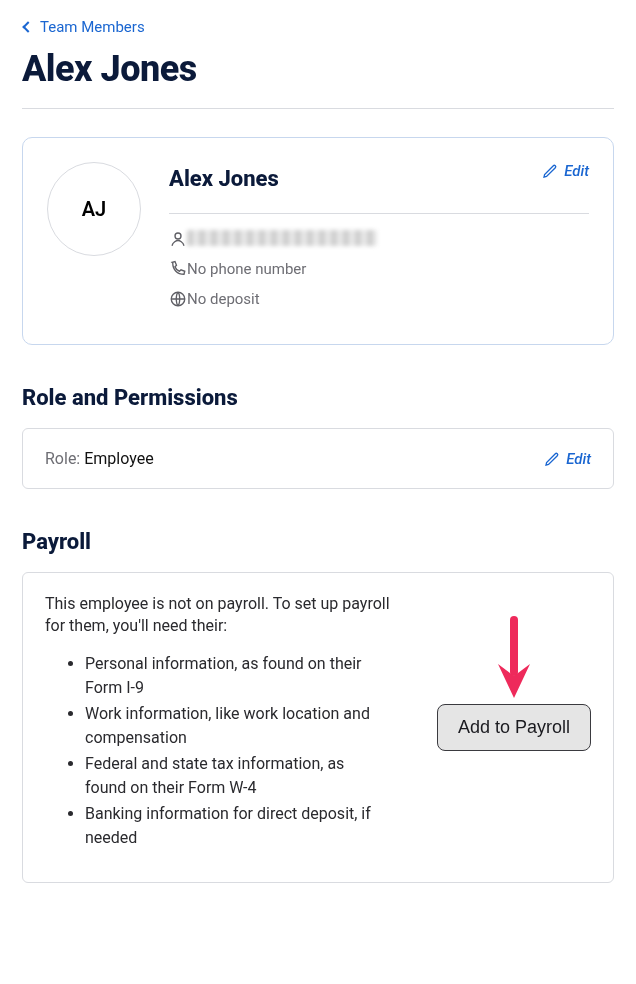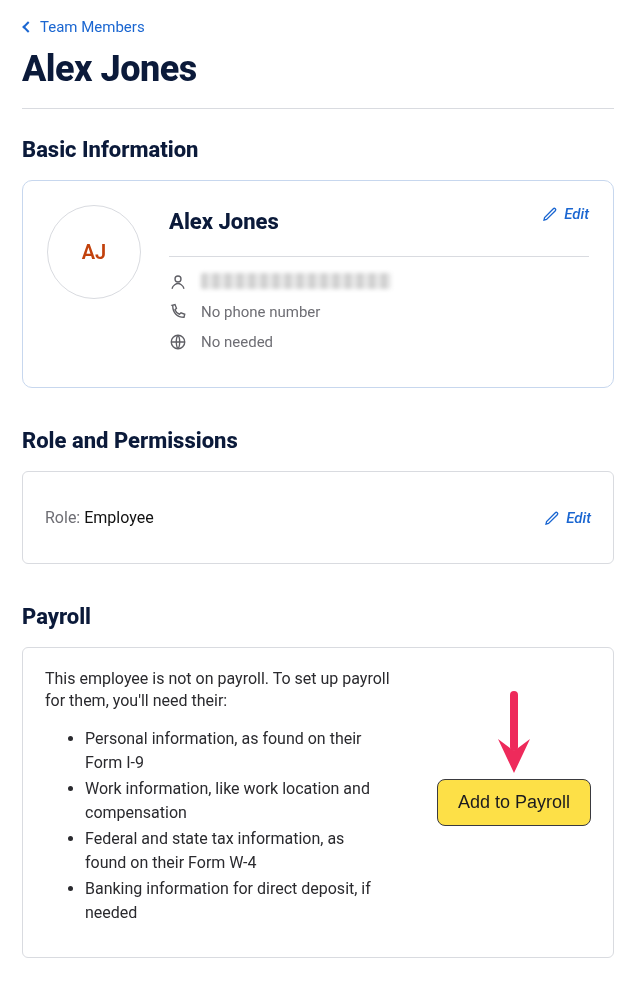--- a/index.html
+++ b/index.html
@@ -32,59 +32,59 @@
     margin:0 0 18px;font-size:22px;font-weight:800;
   }
   .card{
     border:1px solid var(--card-border);border-radius:10px;
     padding:24px;margin-bottom:40px;
   }
   .basic-card{display:flex;gap:28px;align-items:flex-start;position:relative}
   .avatar{
     width:94px;height:94px;border-radius:50%;border:1px solid var(--border);
     display:flex;align-items:center;justify-content:center;
-    font-size:20px;font-weight:600;color:#c2410c;
+    font-size:20px;font-weight:600;color:#000000;
     flex:0 0 auto;
   }
   .basic-body{flex:1;min-width:0}
   .row-top{display:flex;align-items:flex-start;justify-content:space-between}
   .person-name{font-size:22px;font-weight:800;margin:4px 0 22px}
   .edit-link{
     display:inline-flex;align-items:center;gap:6px;
     color:var(--link);font-size:15px;font-weight:500;cursor:pointer;
     white-space:nowrap;
     font-style:italic;
   }
   .thin-rule{height:1px;background:var(--border);margin:0 0 16px}
   .info-line{
-    display:flex;align-items:flex-start;gap:14px;margin:12px 0;
+    display:flex;align-items:flex-start;margin:12px 0;
     font-size:15px;color:var(--muted);
   }
   .info-line .ic{width:18px;height:18px;flex:0 0 18px;color:#5f5f65}
   .blur{
     display:inline-block;width:190px;height:16px;
     background:repeating-linear-gradient(90deg,#cfcfcf 0 6px,#e7e7e7 6px 12px);
     filter:blur(2px);border-radius:2px;
   }
   .role-card{
     display:flex;align-items:center;justify-content:space-between;
-    border:1px solid var(--border);border-radius:6px;padding:36px 22px;margin-bottom:40px;
+    border:1px solid var(--border);border-radius:6px;padding:20px 22px;margin-bottom:40px;
   }
   .role-label{color:var(--muted);font-size:16px}
   .role-value{color:#111;font-size:16px}
   .payroll-card{
     border:1px solid var(--border);border-radius:6px;padding:20px 22px;
     display:flex;gap:38px;align-items:center;position:relative;
   }
   .payroll-text{flex:1}
   .payroll-text p{margin:0 0 14px;font-size:16px;color:#2a2a2e;line-height:1.4}
   .payroll-text ul{margin:12px;padding-left:28px}
   .payroll-text li{font-size:16px;color:#2a2a2e;line-height:1.5;margin:2px 0}
   .btn-outline{
-    border:1.5px solid #3a3a3f;border-radius:8px;background:#fde047;
+    border:1.5px solid #3a3a3f;border-radius:8px;background:#e5e5e5;
     padding:12px 20px;font-size:18px;color:#1a1a1f;font-weight:500;
     cursor:pointer;white-space:nowrap;
   }
   .arrow-annotation{
     position:absolute;left:490px;top:-10px;pointer-events:none;
   }
   .payroll-right{position:relative;display:flex;align-items:center}
   svg{display:block}
 </style>
 </head>
@@ -93,21 +93,20 @@
 <div class="page">
 
   <div class="breadcrumb">
     <span class="chev"></span>
     <span>Team Members</span>
   </div>
 
   <h1 class="page-title">Alex Jones</h1>
   <div class="rule"></div>
 
-  <h2 class="section-title">Basic Information</h2>
 
   <div class="card basic-card">
     <div class="avatar">
       <span>AJ</span>
     </div>
     <div class="basic-body">
       <div class="row-top">
         <div class="person-name">Alex Jones</div>
         <span class="edit-link">
           <svg class="ic" viewBox="0 0 24 24" width="16" height="16" fill="none" stroke="currentColor" stroke-width="2">
@@ -131,21 +130,21 @@
             <path d="M5 4c0 9 6 15 15 15l1-4-5-2-2 2c-3-1-5-3-6-6l2-2-2-5-4 1z"></path>
           </svg>
         <span>No phone number</span>
       </div>
 
       <div class="info-line">
         <svg class="ic" viewBox="0 0 24 24" fill="none" stroke="currentColor" stroke-width="1.8">
             <circle cx="12" cy="12" r="9"></circle>
             <path d="M3 12h18M12 3c3 3 3 15 0 18M12 3c-3 3-3 15 0 18"></path>
           </svg>
-        <span>No needed</span>
+        <span>No deposit</span>
       </div>
     </div>
   </div>
 
   <h2 class="section-title">Role and Permissions</h2>
 
   <div class="role-card">
     <div>
       <span class="role-label">Role:</span>
       <span class="role-value">Employee</span>

